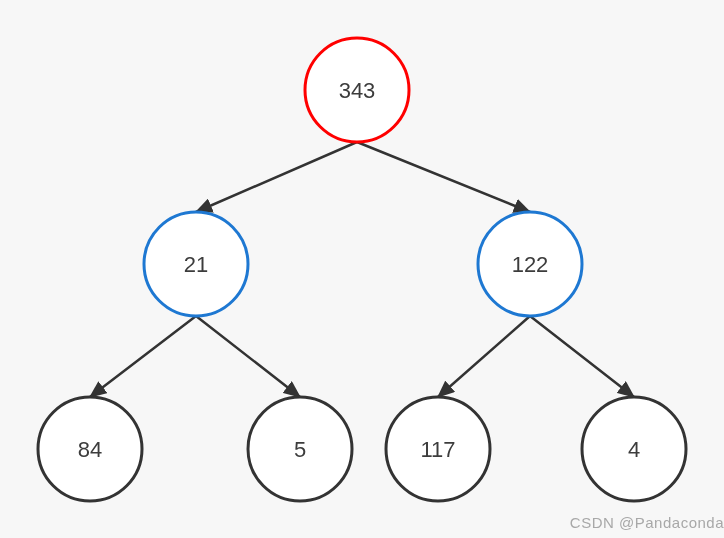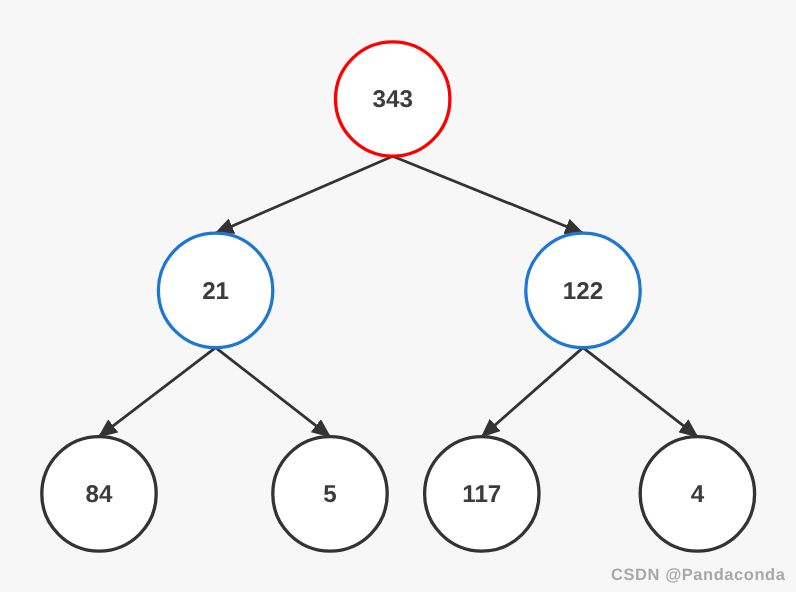--- a/index.html
+++ b/index.html
@@ -28,31 +28,31 @@
   .node-circle {
     stroke-width: 3;
   }
   .node-label {
     font-size: 22px;
     text-anchor: middle;
     font-family: "Liberation Sans", sans-serif;
   }
   .watermark {
     position: absolute;
-    right: 10px;
+    right: 0;
     bottom: 7px;
     font-size: 15px;
     letter-spacing: 0.5px;
     font-family: "Liberation Sans", sans-serif;
   }
 </style>
 </head>
 <body>
 
-<div id="app" style="background: rgb(247, 247, 247); font-weight: bold;">
+<div id="app" style="background: rgb(247, 247, 247);">
   <svg id="tree-svg" viewBox="0 0 724 538">
     <defs>
       <marker id="arrowhead" markerWidth="7" markerHeight="6" refX="6.5" refY="3" orient="auto">
         <path d="M0,0 L7,3 L0,6 Z" fill="#333333"></path>
       </marker>
     </defs>
     <g id="edges-layer">
         <line x1="357" y1="142" x2="196" y2="212" class="edge" stroke="#333333" marker-end="url(#arrowhead)"></line>
         <line x1="357" y1="142" x2="530" y2="212" class="edge" stroke="#333333" marker-end="url(#arrowhead)"></line>
         <line x1="196" y1="316" x2="90" y2="397" class="edge" stroke="#333333" marker-end="url(#arrowhead)"></line>

